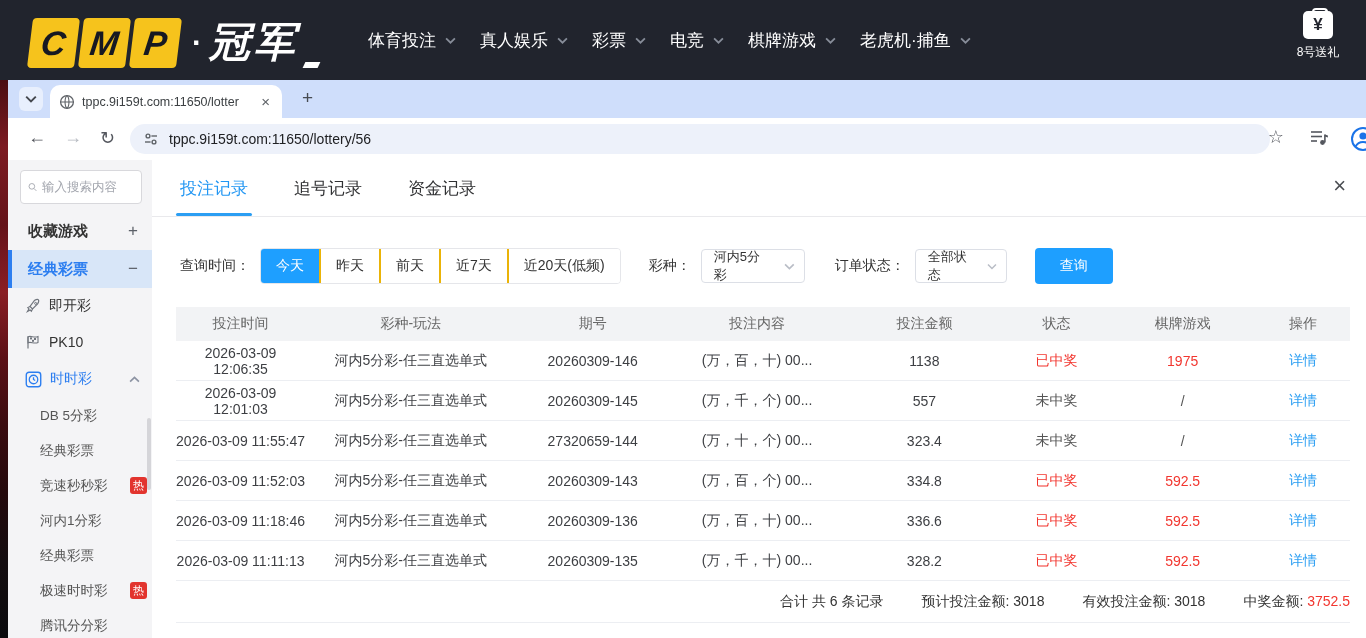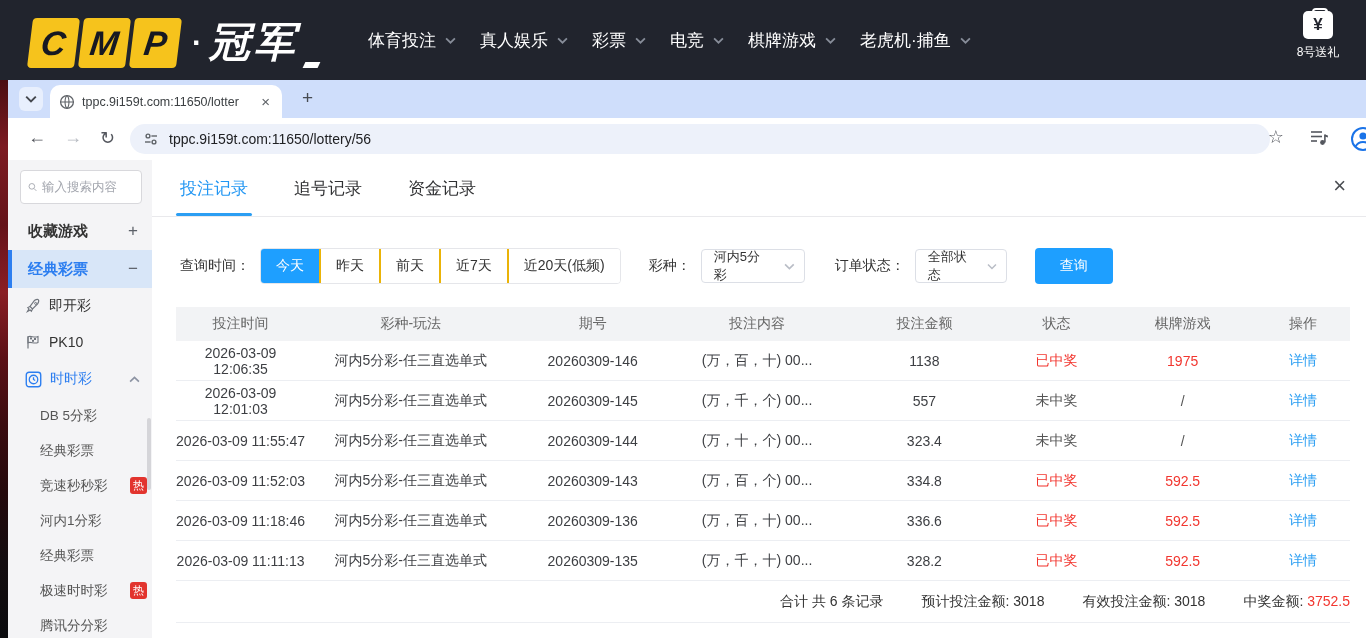--- a/index.html
+++ b/index.html
@@ -346,21 +346,21 @@
         <span class="c c3">20260309-145</span>
         <span class="c c4">(万，千，个) 00...</span>
         <span class="c c5">557</span>
         <span class="c c6 dim">未中奖</span>
         <span class="c c7 dim">/</span>
         <span class="c c8 lnk">详情</span>
       </div>
       <div class="trow">
         <span class="c c1">2026-03-09 11:55:47</span>
         <span class="c c2">河内5分彩-任三直选单式</span>
-        <span class="c c3">20260309-144</span>
+        <span class="c c3">27320659-144</span>
         <span class="c c4">(万，十，个) 00...</span>
         <span class="c c5">323.4</span>
         <span class="c c6 dim">未中奖</span>
         <span class="c c7 dim">/</span>
         <span class="c c8 lnk">详情</span>
       </div>
       <div class="trow">
         <span class="c c1">2026-03-09 11:52:03</span>
         <span class="c c2">河内5分彩-任三直选单式</span>
         <span class="c c3">20260309-143</span>

